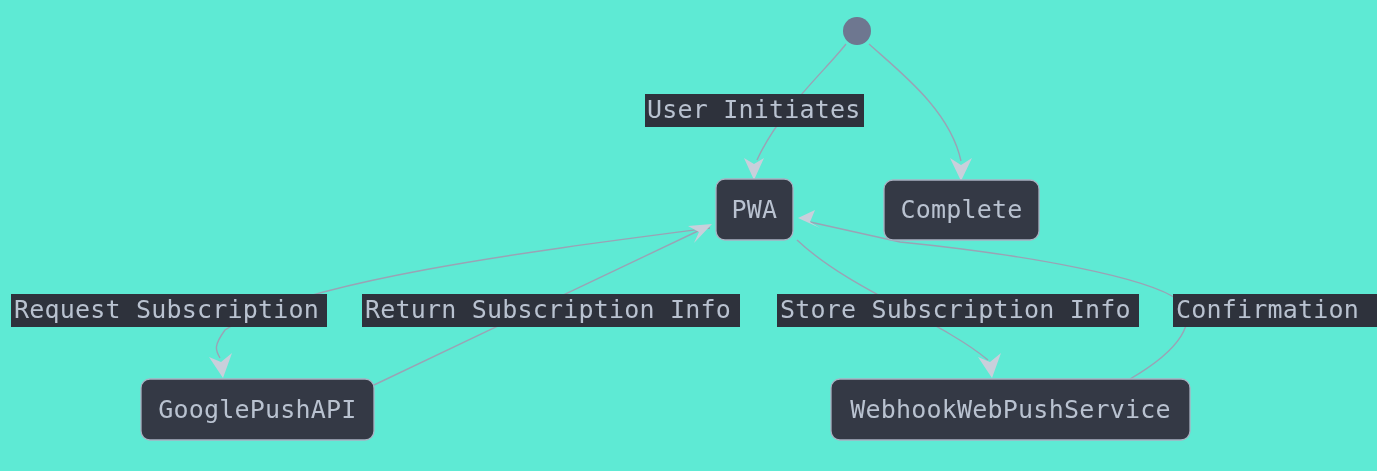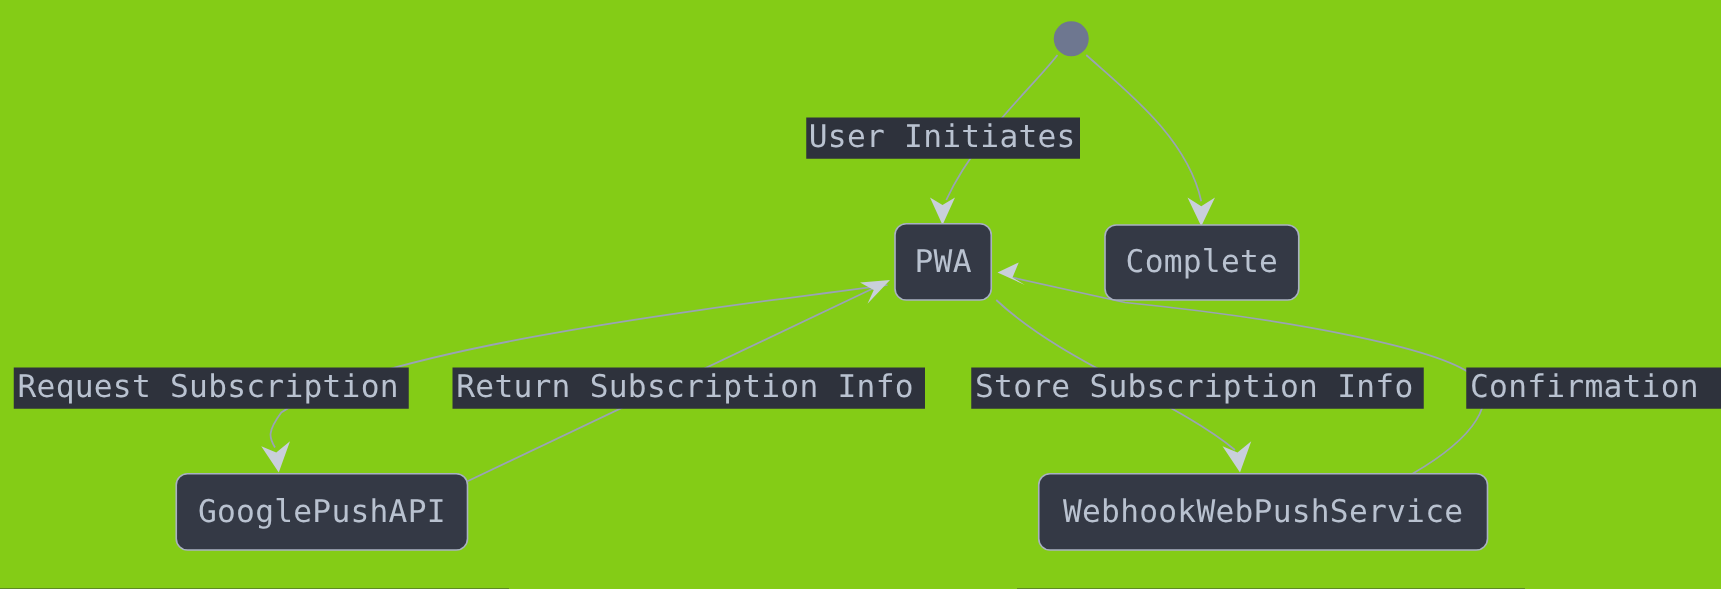--- a/index.html
+++ b/index.html
@@ -4,21 +4,21 @@
 <style>
   html, body {
     margin: 0;
     padding: 0;
     background: #282c35;
   }
   #diagram-root {
     position: relative;
     width: 1377px;
     height: 471px;
-    background: #84cc16;
+    background: #5eead4;
     overflow: hidden;
     font-family: "DejaVu Sans Mono", "Liberation Mono", monospace;
   }
   #diagram-svg {
     position: absolute;
     left: 0;
     top: 0;
     width: 1377px;
     height: 471px;
     display: block;

